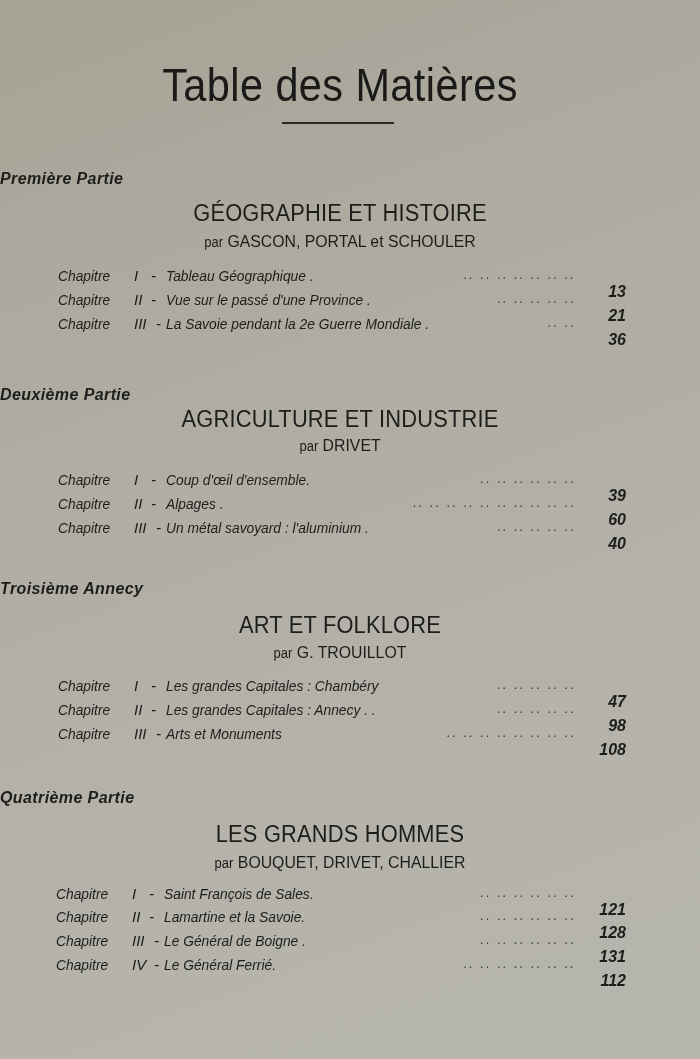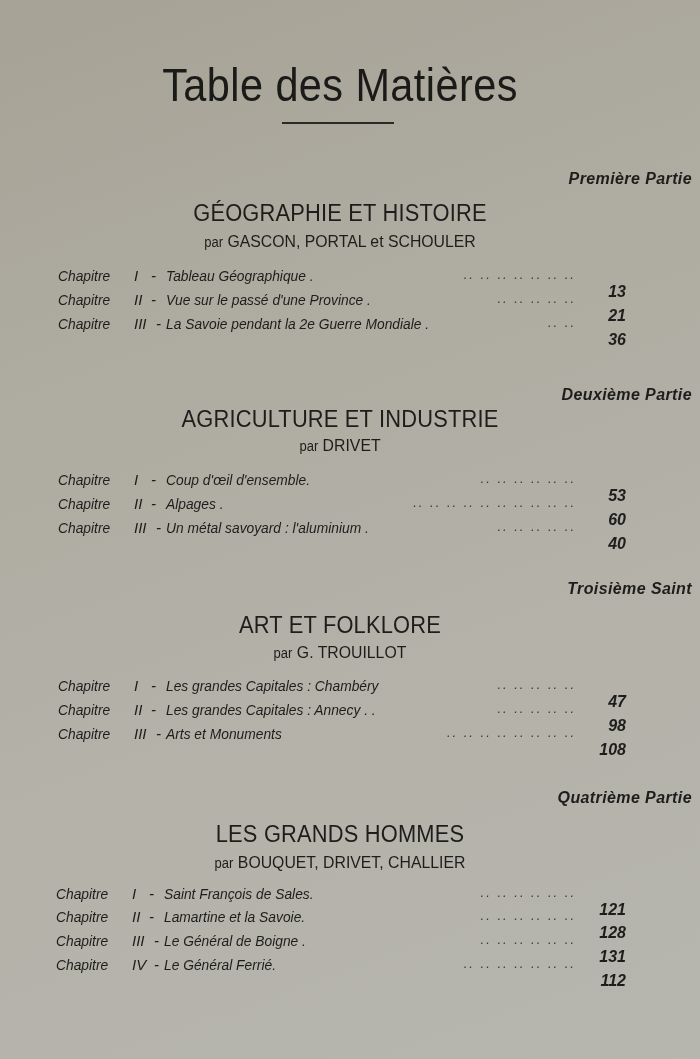--- a/index.html
+++ b/index.html
@@ -46,26 +46,25 @@
     }
     .part {
       position: absolute;
       left: 0;
       width: 700px;
     }
     .part-label {
       position: absolute;
       left: 0;
       width: 680px;
-      text-align: right;
+      text-align: left;
       font-style: italic;
       font-weight: bold;
       font-size: 16px;
       letter-spacing: 0.4px;
-      margin-left: 12px;
     }
     .part-title {
       position: absolute;
       left: 0;
       width: 680px;
       text-align: center;
       font-size: 23px;
       letter-spacing: 0.2px;
       transform: scaleX(0.95);
       transform-origin: 340px 0;
@@ -179,42 +178,42 @@
       <span class="par">par</span>
       <span>DRIVET</span>
     </div>
 
     <div class="chapter" style="top:471px">
       <span class="ch-label">Chapitre</span>
       <span class="ch-num" style="left:76px">I</span>
       <span class="ch-sep" style="left:93px">-</span>
       <span class="ch-title">Coup d'œil d'ensemble.</span>
       <span class="ch-dots">.. .. .. .. .. ..</span>
-      <span class="ch-page">53</span>
+      <span class="ch-page">39</span>
     </div>
     <div class="chapter" style="top:495px">
       <span class="ch-label">Chapitre</span>
       <span class="ch-num" style="left:76px">II</span>
       <span class="ch-sep" style="left:93px">-</span>
       <span class="ch-title">Alpages .</span>
       <span class="ch-dots">.. .. .. .. .. .. .. .. .. ..</span>
       <span class="ch-page">60</span>
     </div>
     <div class="chapter" style="top:519px">
       <span class="ch-label">Chapitre</span>
       <span class="ch-num" style="left:76px">III</span>
       <span class="ch-sep" style="left:98px">-</span>
       <span class="ch-title">Un métal savoyard : l'aluminium .</span>
       <span class="ch-dots">.. .. .. .. ..</span>
       <span class="ch-page">40</span>
     </div>
   </section>
 
   <section class="part">
-    <div class="part-label" style="top:580px">Troisième Saint</div>
+    <div class="part-label" style="top:580px">Troisième Annecy</div>
     <div class="part-title" style="top:612px">ART ET FOLKLORE</div>
     <div class="part-author" style="top:643px">
       <span class="par">par</span>
       <span>G. TROUILLOT</span>
     </div>
 
     <div class="chapter" style="top:677px">
       <span class="ch-label">Chapitre</span>
       <span class="ch-num" style="left:76px">I</span>
       <span class="ch-sep" style="left:93px">-</span>

